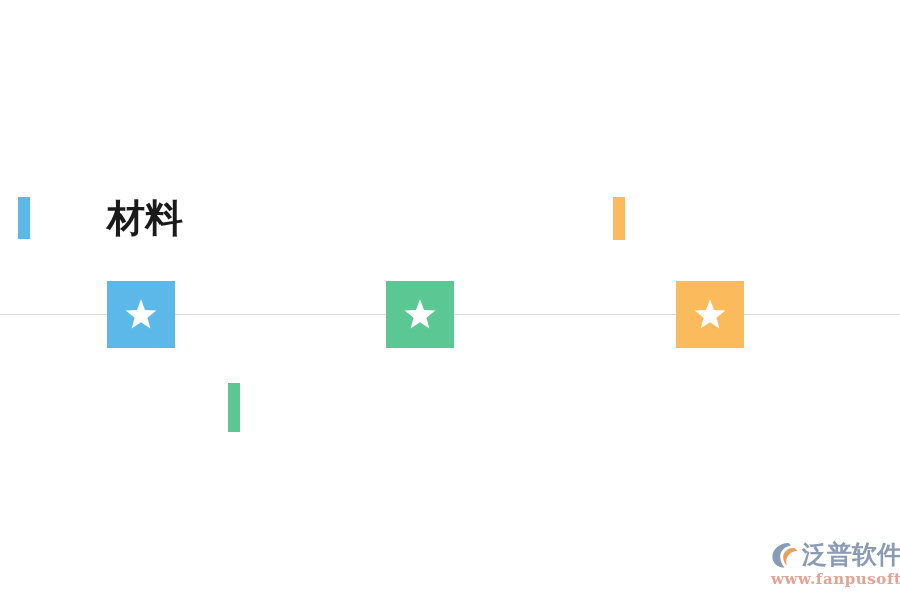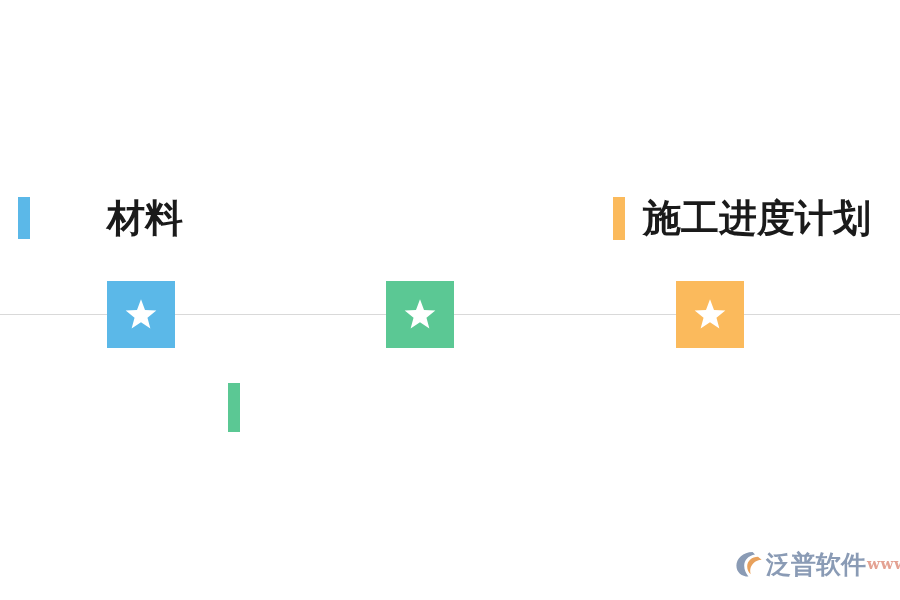--- a/index.html
+++ b/index.html
@@ -62,27 +62,27 @@
     font-weight: bold;
     font-size: 38px;
     line-height: 1;
     color: #1a1a1a;
     white-space: nowrap;
   }
 
   
   #watermark {
     position: absolute;
-    left: 734px;
+    left: 770px;
     top: 538px;
     width: 125px;
     height: 52px;
     display: flex;
-    flex-direction: row;
-    align-items: center;
+    flex-direction: column;
+    align-items: flex-start;
   }
   .wm-row {
     display: flex;
     align-items: center;
     height: 33px;
   }
   .wm-mark {
     width: 30px;
     height: 30px;
     line-height: 0;
@@ -130,21 +130,20 @@
   <div class="accent-bar" style="left: 228px; top: 383px; height: 49px; background: rgb(91, 200, 148);"></div>
   <div class="milestone" style="left: 386px; top: 281px; background: rgb(91, 200, 148);">
     <span class="star-icon">
       <svg viewBox="0 0 100 100" aria-hidden="true">
         <polygon points="50,4 61.8,35.5 95.1,36.9 69,57.8 77.6,90 50,71.5 22.4,90 31,57.8 4.9,36.9 38.2,35.5" fill="#ffffff"></polygon>
       </svg>
     </span>
   </div>
 
   <div class="accent-bar" style="left: 613px; top: 197px; height: 43px; background: rgb(251, 186, 92);"></div>
-  <div class="caption" style="left: 643px; top: 199px;">施工进度计划</div>
   <div class="milestone" style="left: 676px; top: 281px; background: rgb(251, 186, 92);">
     <span class="star-icon">
       <svg viewBox="0 0 100 100" aria-hidden="true">
         <polygon points="50,4 61.8,35.5 95.1,36.9 69,57.8 77.6,90 50,71.5 22.4,90 31,57.8 4.9,36.9 38.2,35.5" fill="#ffffff"></polygon>
       </svg>
     </span>
   </div>
 
   <div id="watermark">
     <div class="wm-row">

